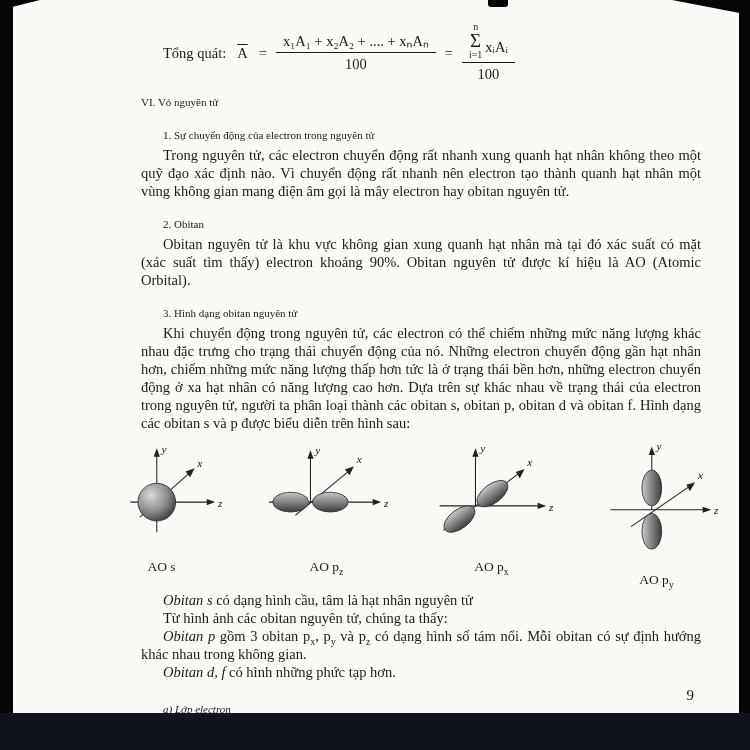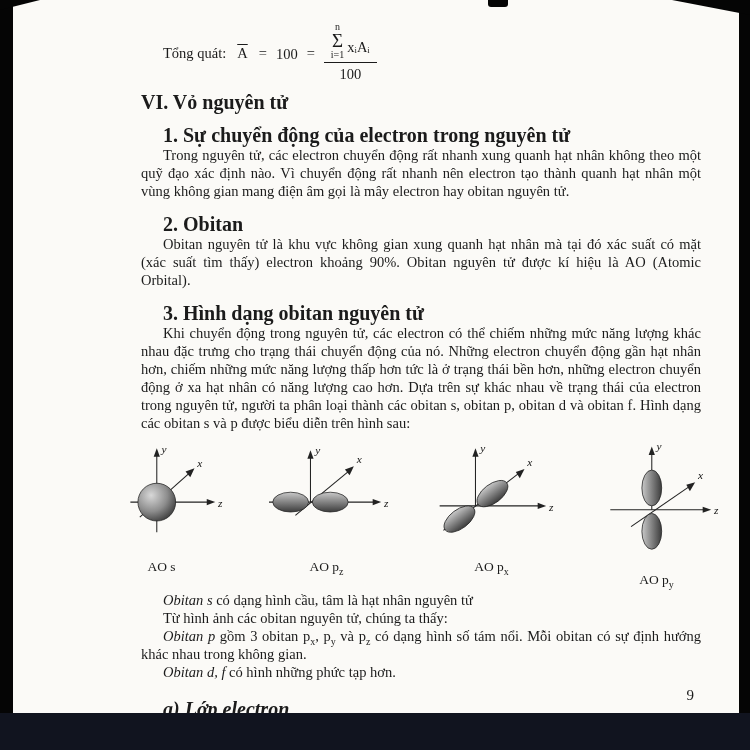--- a/index.html
+++ b/index.html
@@ -30,21 +30,21 @@
   .overlined { text-decoration:overline; padding:0 2px; }
   .frac { display:inline-flex; flex-direction:column; align-items:center; }
   .frac .num { padding:0 7px 2px; border-bottom:1.2px solid #1b1b1b; white-space:nowrap; }
   .frac .den { padding-top:2px; }
   .sum-row  { display:flex; align-items:flex-end; gap:3px; }
   .sum-stack{ display:inline-flex; flex-direction:column; align-items:center; line-height:1; font-size:10px; }
   .sum-sig  { font-size:19px; line-height:0.95; }
   .sum-term { padding-bottom:4px; }
 
   
-  h3, h4 { font-size:20px; margin:0; font-weight:bold; }
+  h3, h4 { font-size:11px; margin:0; font-weight:normal; }
   .h-vi  { margin:4px 0 3px 0; }
   .h-num { margin:15px 0 2px 22px; }
   .h-sub { margin:19px 0 2px 22px; font-style:italic; }
   p.body { margin:0; text-indent:22px; }
   .it { font-style:italic; }
   sub { font-size:10px; line-height:0; }
 
   
   .figs { display:flex; width:660px; margin:6px 0 2px -62px; }
   .figs figure { flex:1 1 0; margin:0; text-align:center; }
@@ -62,20 +62,21 @@
 
 <div class="page">
 
   <div class="content">
 
     <div class="formula-row">
       <span>Tổng quát:</span>
       <span class="overlined">A</span>
       <span>=</span>
       <span class="frac">
+        <span class="num">x₁A₁ + x₂A₂ + .... + xₙAₙ</span>
         <span class="den">100</span>
       </span>
       <span>=</span>
       <span class="frac">
         <span class="num sum-row">
           <span class="sum-stack">
             <span>n</span>
             <span class="sum-sig">Σ</span>
             <span>i=1</span>
           </span>

